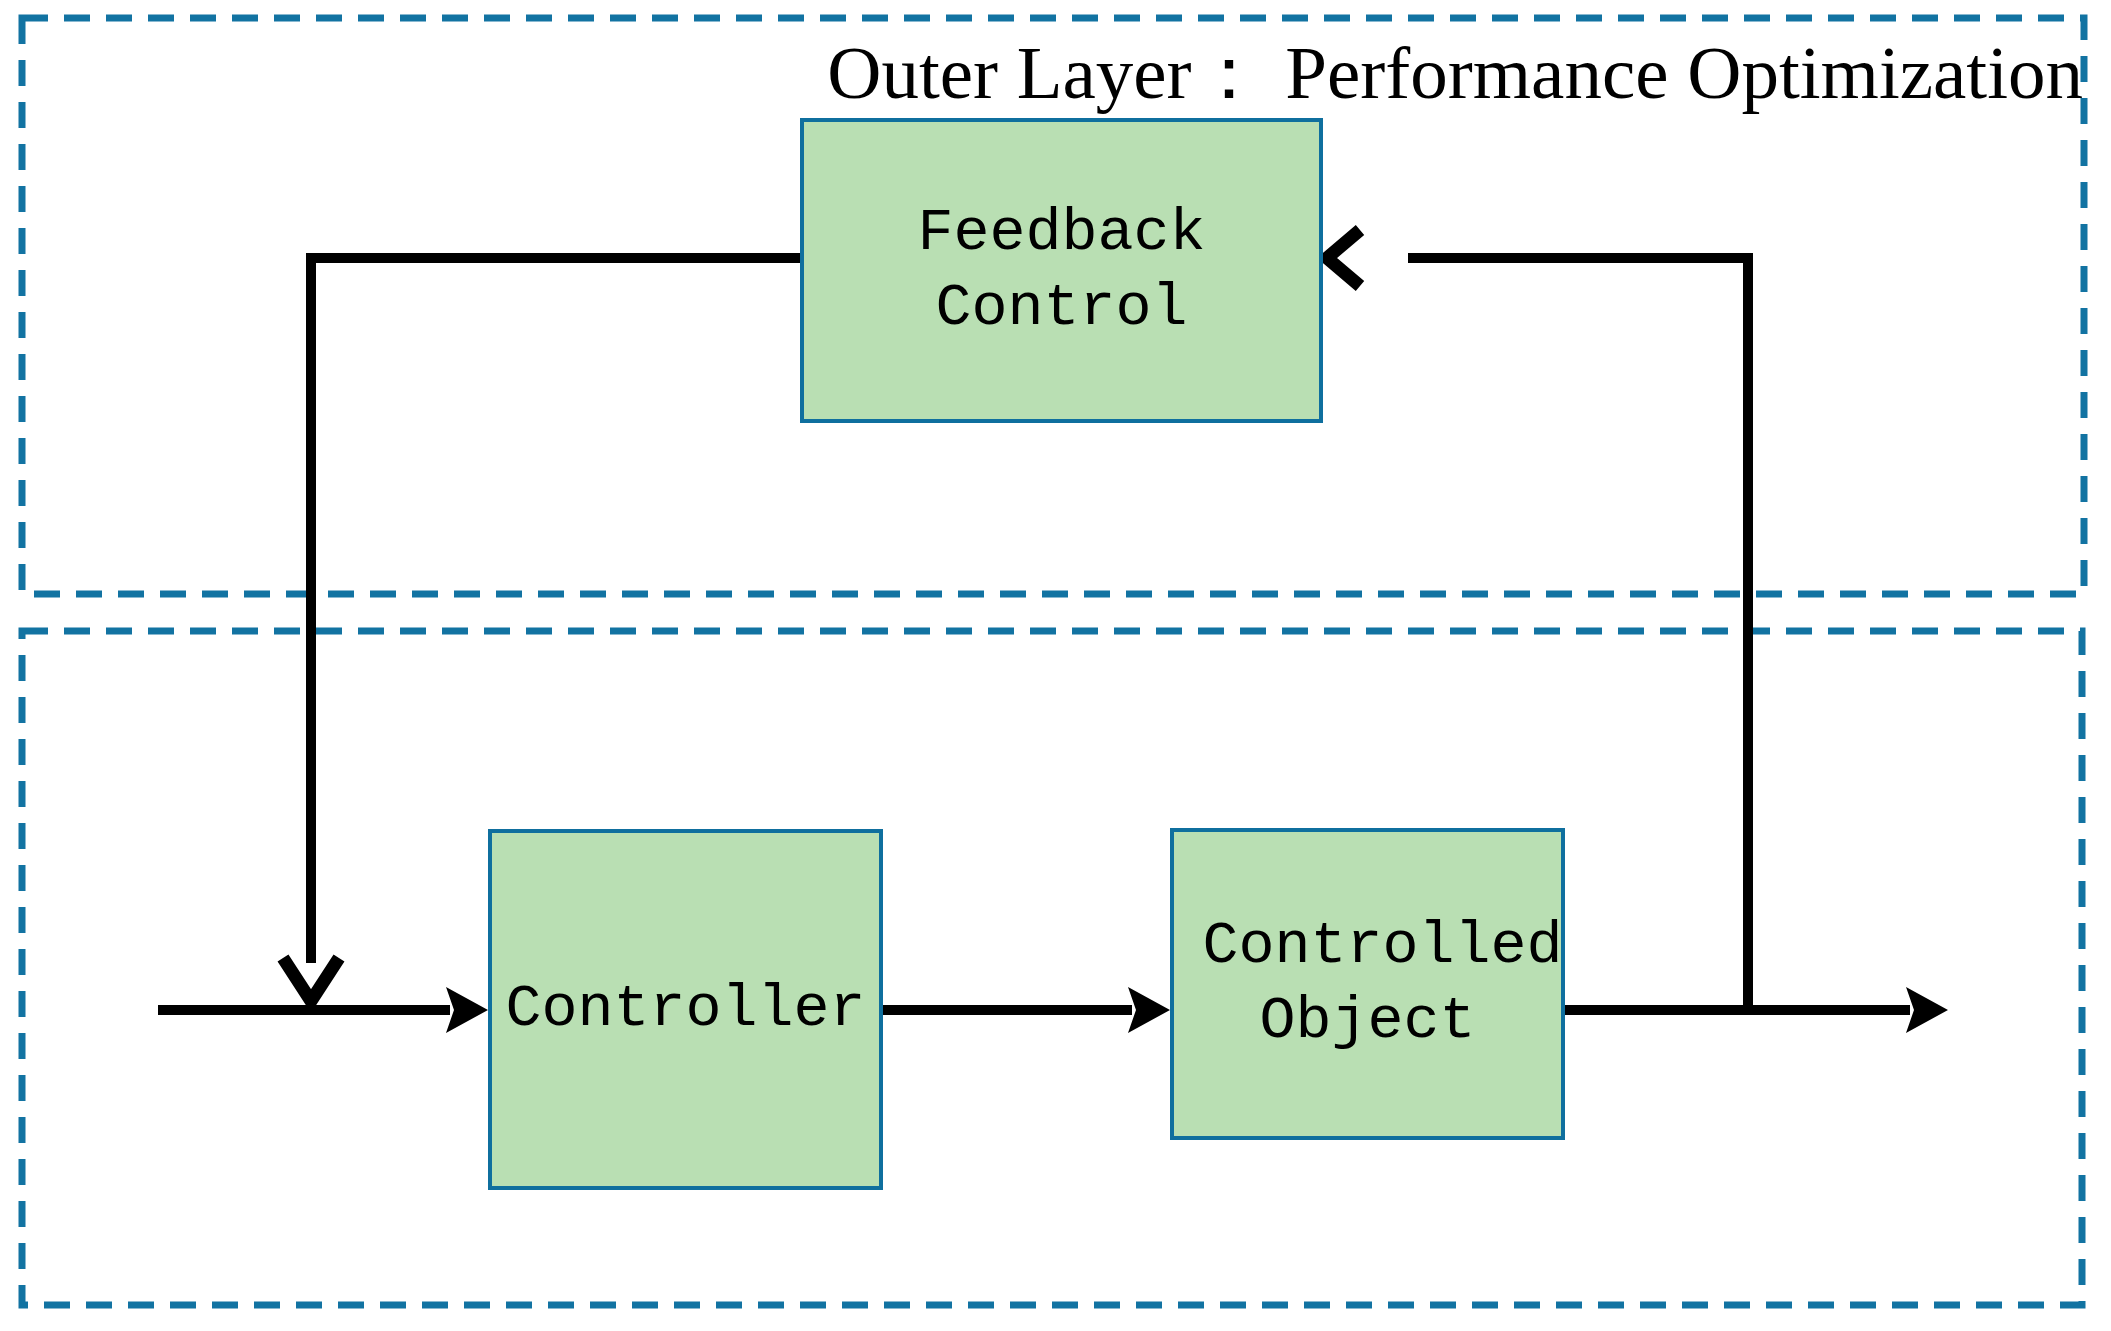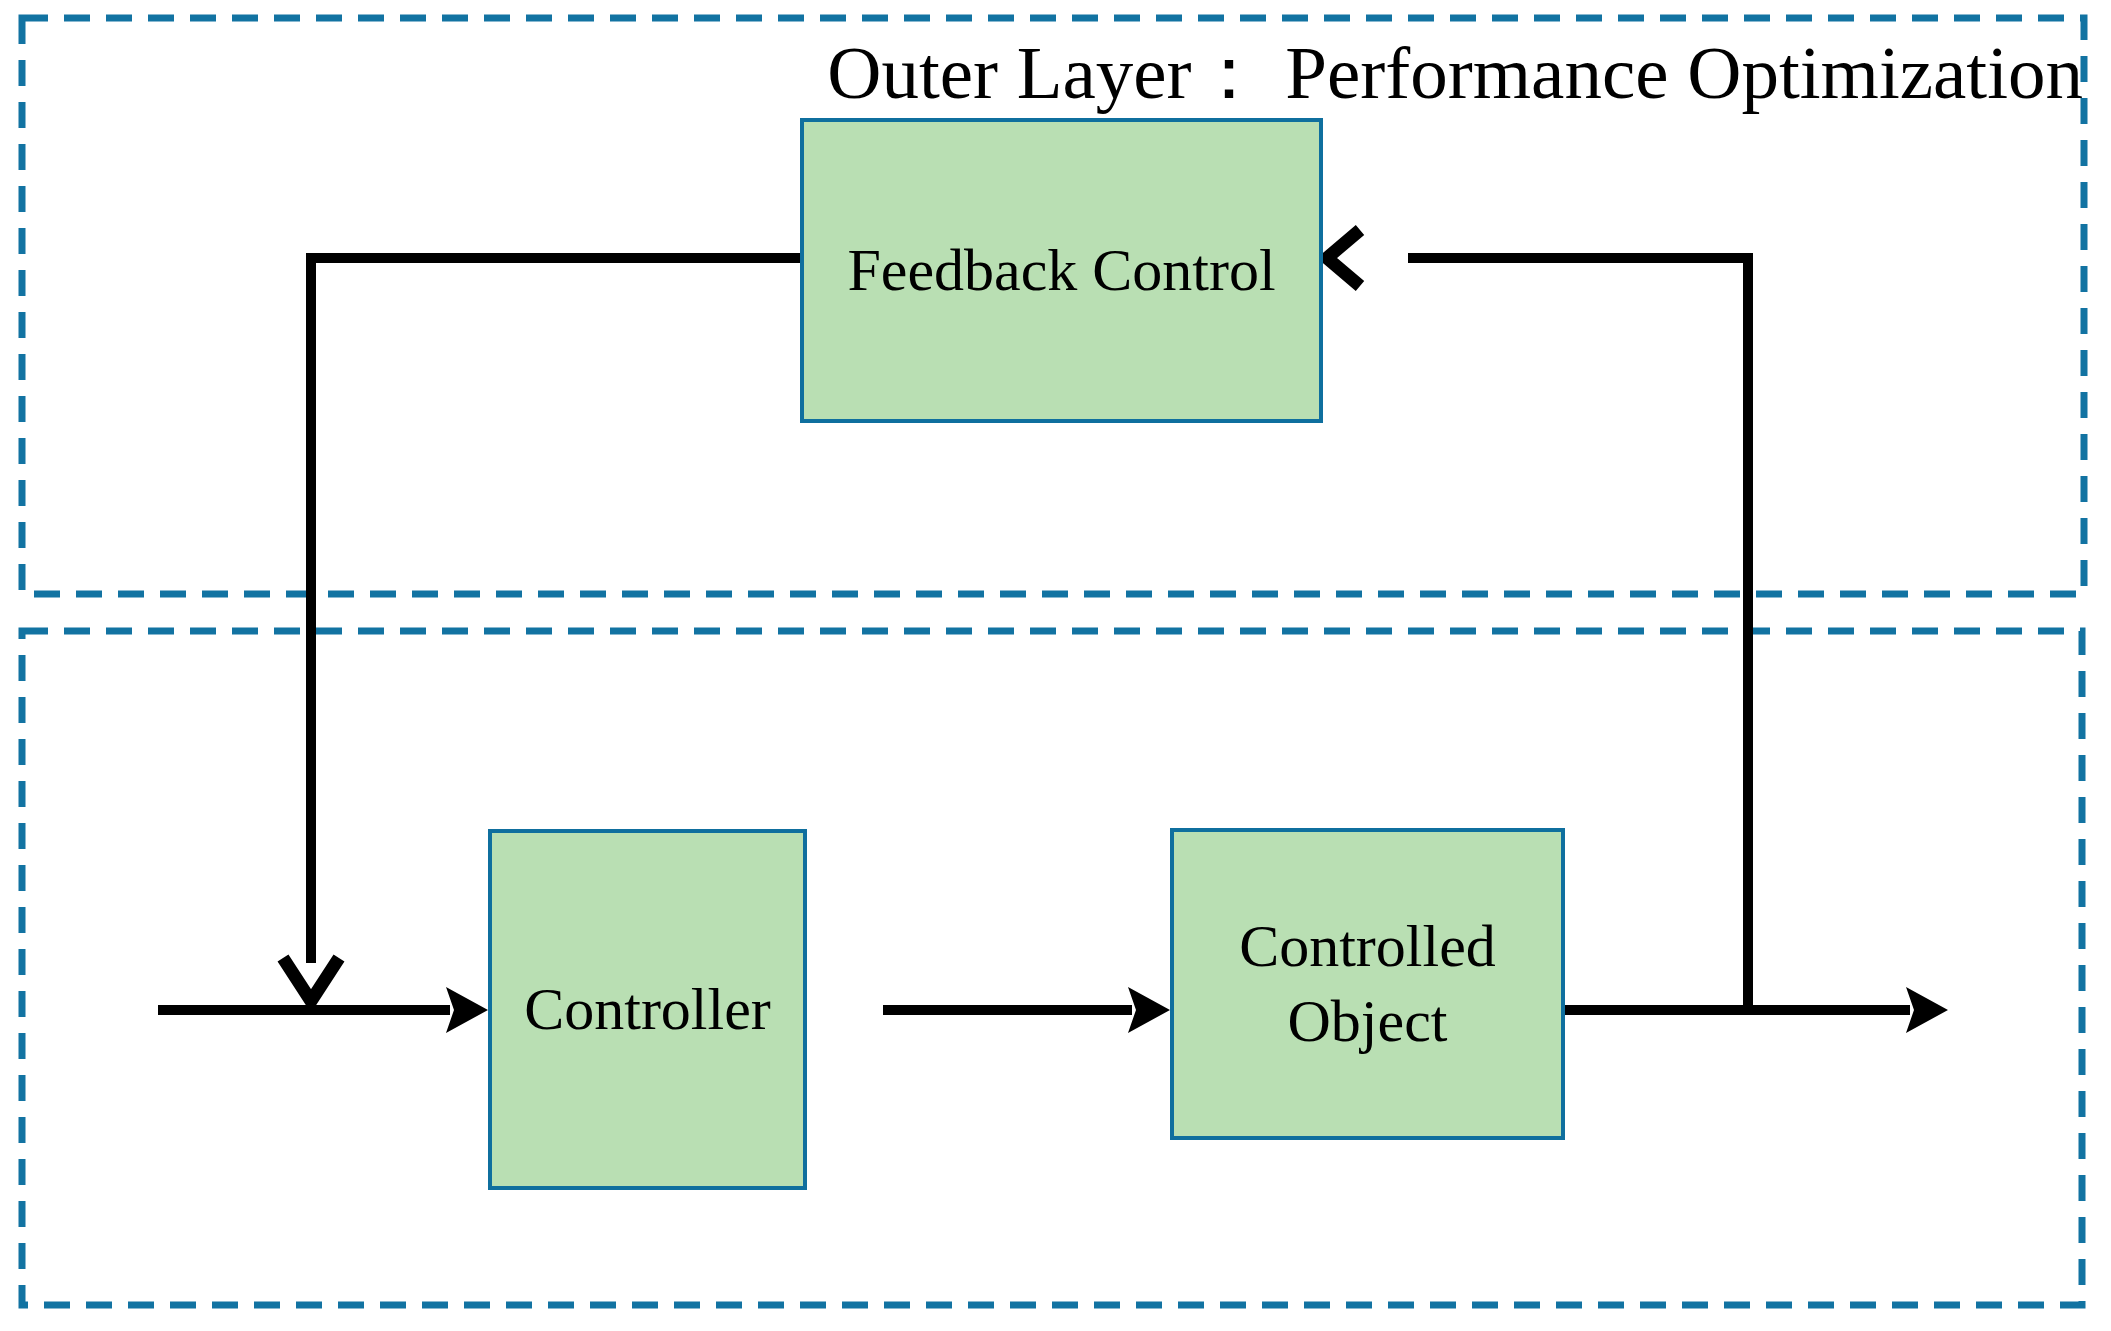--- a/index.html
+++ b/index.html
@@ -27,24 +27,24 @@
     box-sizing: border-box;
     background: #b9dfb3;
     border: 4px solid #0f6f9e;
     display: flex;
     align-items: center;
     justify-content: center;
     text-align: center;
     color: #000000;
     font-size: 60px;
     line-height: 1.25;
-    font-family: Liberation Serif, serif;
+    font-family: Liberation Mono, monospace;
   }
   .node-feedback   { left: 800px;  top: 118px; width: 523px; height: 305px; }
-  .node-controller { left: 488px;  top: 829px; width: 319px; height: 361px; }
+  .node-controller { left: 488px;  top: 829px; width: 395px; height: 361px; }
   .node-object     { left: 1170px; top: 828px; width: 395px; height: 312px; }
   .node-object .node-label { max-width: 330px; }
   .layer-title {
     position: absolute;
     font-family: "Liberation Serif", serif;
     font-size: 75px;
     line-height: 1.15;
     color: #000000;
     white-space: nowrap;
     text-align: right;

